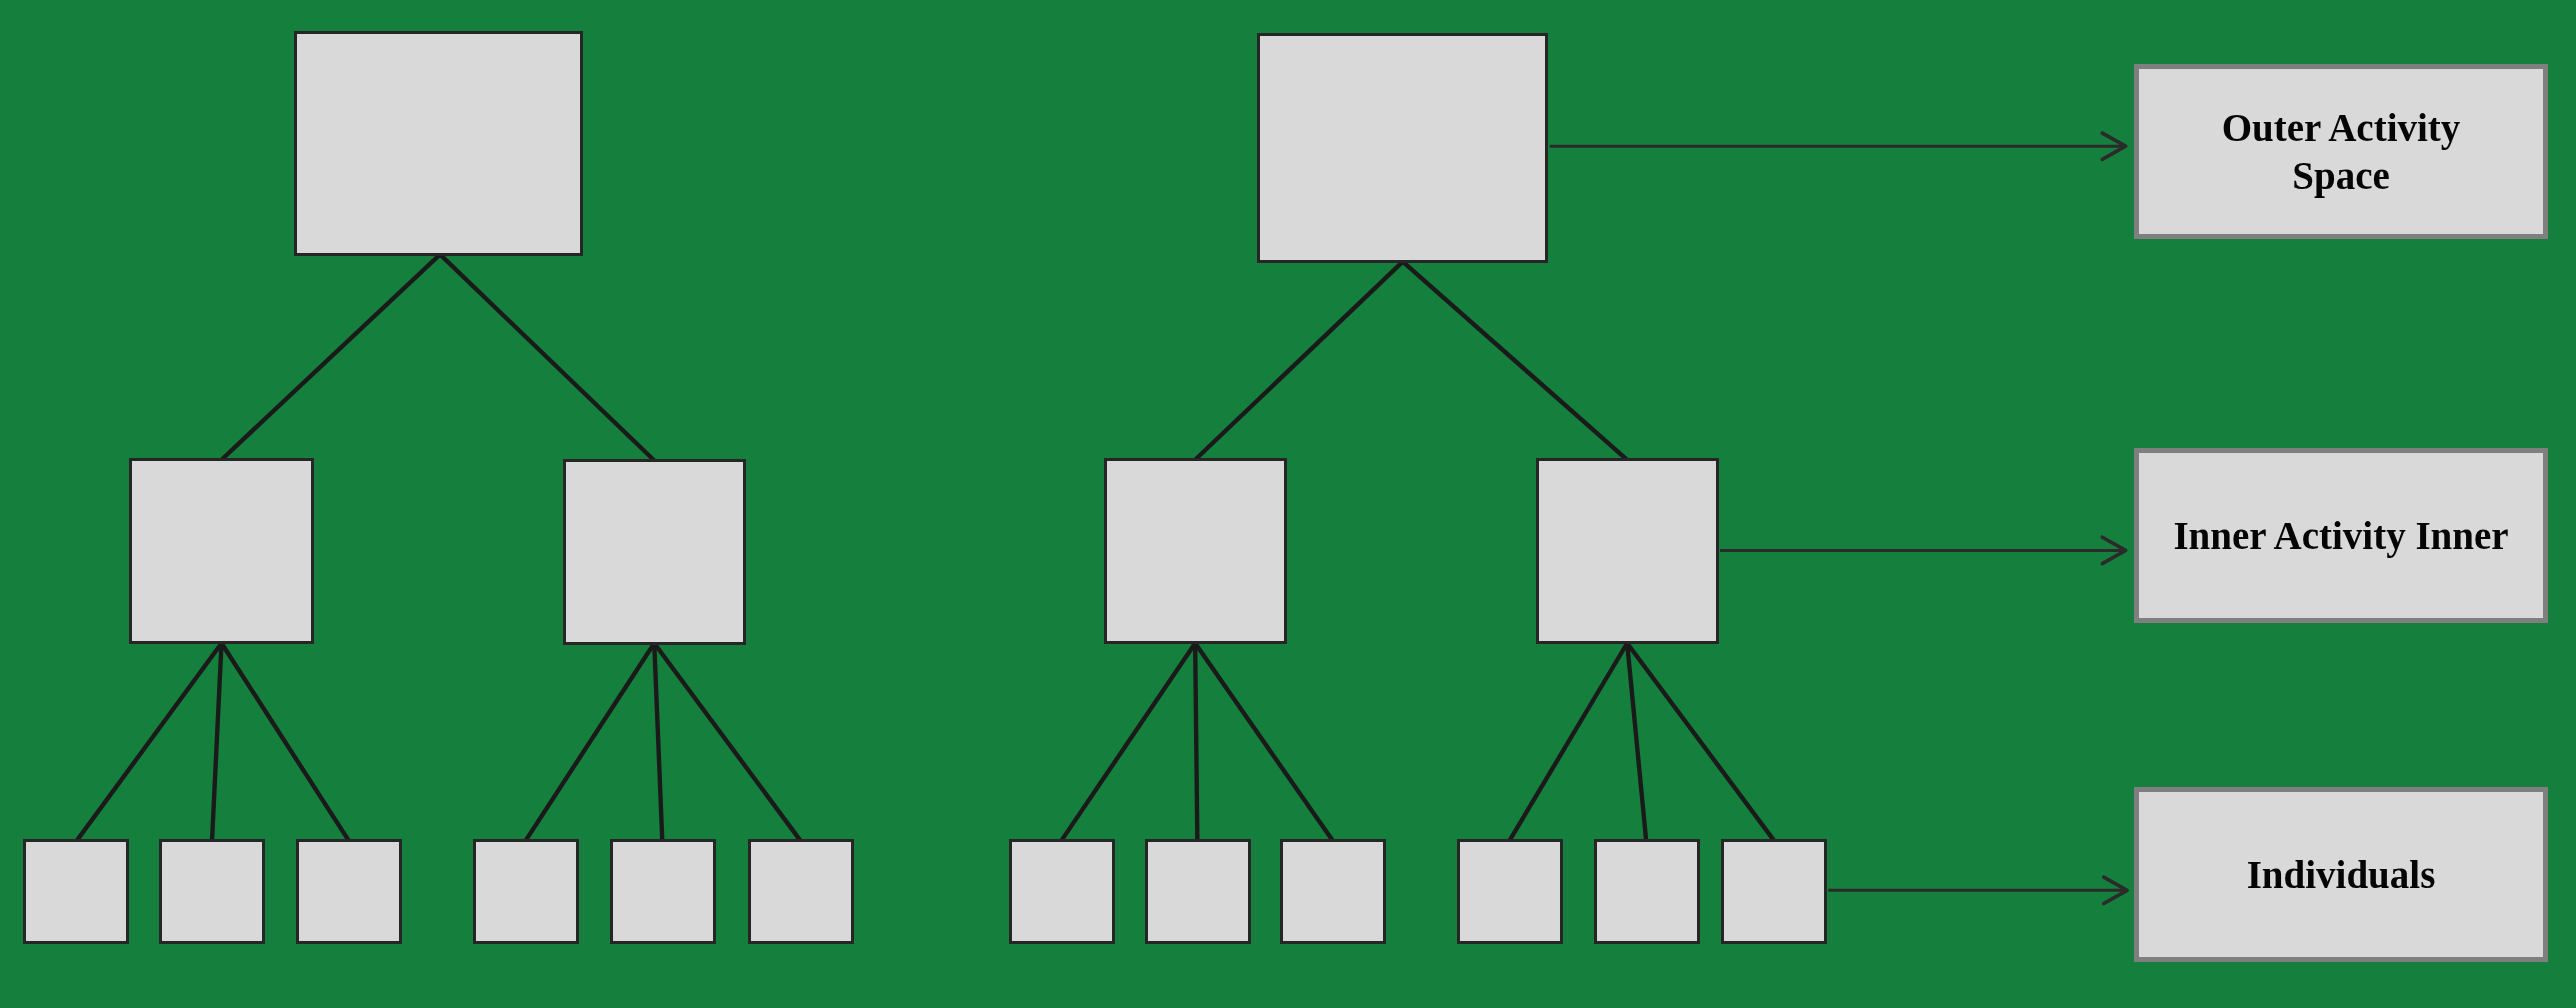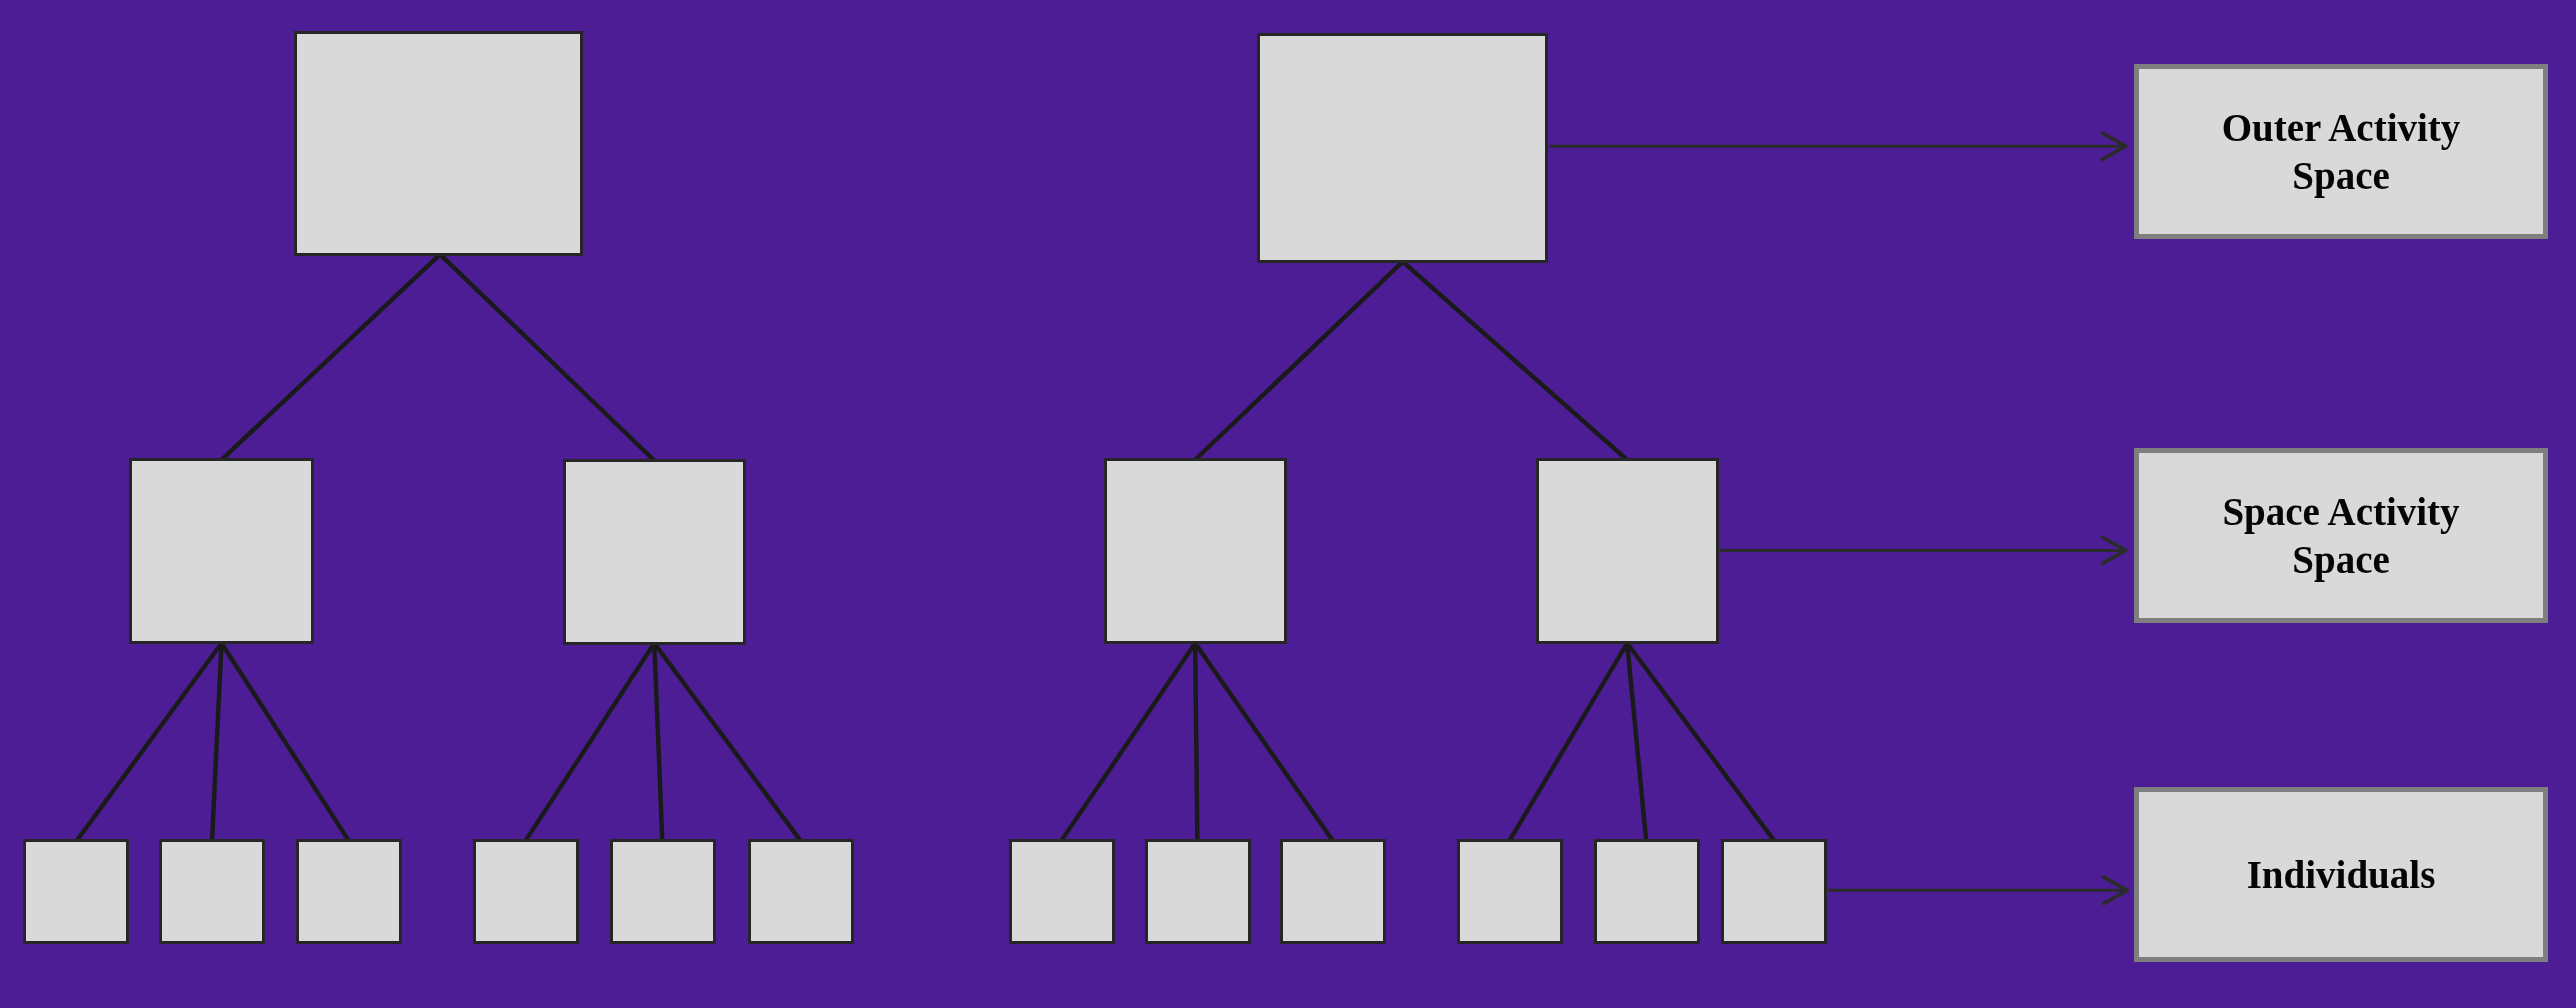--- a/index.html
+++ b/index.html
@@ -4,21 +4,21 @@
 <style>
   html, body {
     margin: 0;
     padding: 0;
     background: #ffffff;
   }
   #canvas {
     position: relative;
     width: 2576px;
     height: 1008px;
-    background: #4c1d95;
+    background: #15803d;
     font-family: "Liberation Serif", "DejaVu Serif", serif;
     overflow: hidden;
   }
   #edges {
     position: absolute;
     left: 0;
     top: 0;
     width: 2576px;
     height: 1008px;
   }
@@ -125,20 +125,20 @@
   <div class="node leaf r-b2"></div>
   <div class="node leaf r-b3"></div>
   <div class="node leaf r-b4"></div>
   <div class="node leaf r-b5"></div>
   <div class="node leaf r-b6"></div>
 
   <div class="label-box lab-outer">
     <span class="label-text">Outer Activity Space</span>
   </div>
   <div class="label-box lab-inner">
-    <span class="label-text">Space Activity Space</span>
+    <span class="label-text">Inner Activity Inner</span>
   </div>
   <div class="label-box lab-indiv">
     <span class="label-text">Individuals</span>
   </div>
 
 </div>
 
 
 </body></html>

